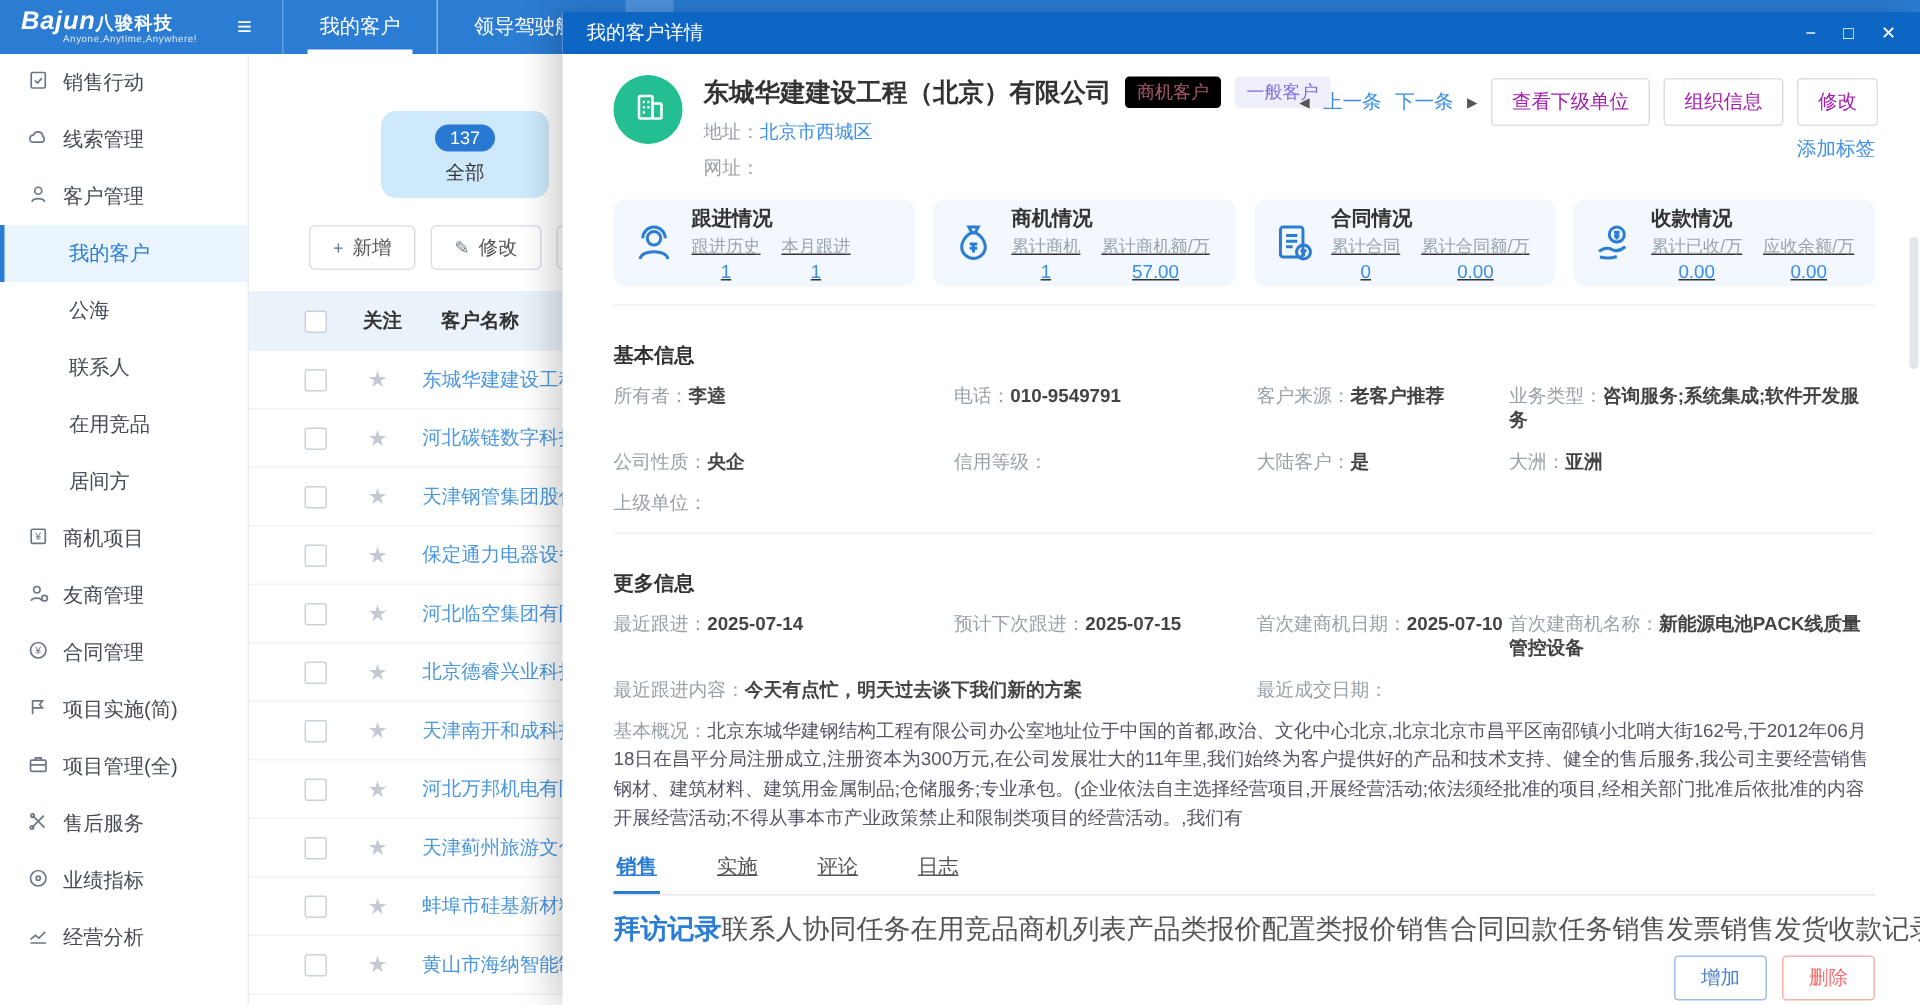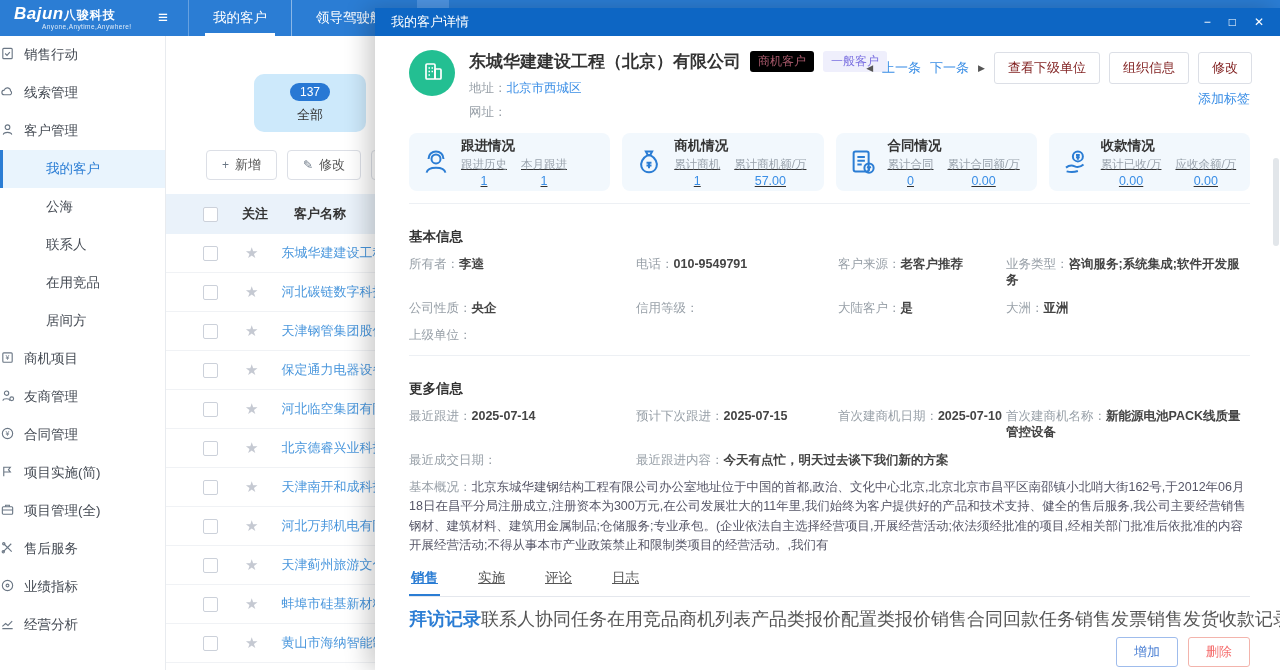--- a/index.html
+++ b/index.html
@@ -13,21 +13,21 @@
   .logo-cn { font-size:12px; font-style:normal; letter-spacing:1px; }
   .tagline { font-size:6.5px; opacity:.85; margin-top:2px; margin-left:28px; letter-spacing:.4px; }
   .menu-icon { align-self:center; font-size:17px; margin:0 20px 0 6px; cursor:pointer; }
   .nav-tab { position:relative; display:flex; align-items:center; padding:0 24px; font-size:13.5px; cursor:pointer; border-left:1px solid rgba(255,255,255,.28); }
   .nav-tab.last-div { border-left:1px solid rgba(255,255,255,.45); }
   .nav-tab .underline { position:absolute; bottom:0; left:16%; width:68%; height:3px; background:#fff; }
   .nav-tab.partial { background:#4e95e3; border-left:none; margin-left:10px; padding:0 6px 0 12px; }
 
   
   .sidebar { position:absolute; top:36px; left:0; width:166px; bottom:0; background:#fff; border-right:1px solid #e8ebef; z-index:1; font-size:13.5px; color:#454b54; }
-  .side-item { height:38px; display:flex; align-items:center; gap:9px; cursor:pointer; white-space:nowrap; }
+  .side-item { height:38px; display:flex; align-items:center; gap:9px; padding-left:18px; cursor:pointer; white-space:nowrap; }
   .side-item svg { width:15px; height:15px; color:#6b7785; flex:0 0 auto; }
   .side-item.sub { padding-left:46px; }
   .side-item.active { background:#e9f4fd; color:#2b7dd4; border-left:3px solid #2b7dd4; padding-left:43px; }
 
   
   .list-panel { position:absolute; top:36px; left:166px; right:0; bottom:0; background:#fff; z-index:1; overflow:hidden; }
   .chips { display:flex; gap:26px; margin:38px 0 0 40px; }
   .chip { width:112px; height:58px; border-radius:10px; display:flex; flex-direction:column; align-items:center; justify-content:center; gap:5px; cursor:pointer;margin-left:48px; }
   .chip.active { background:#cde9fb; }
   .chip .badge { background:#2878d4; color:#fff; font-size:12px; border-radius:10px; padding:2px 10px; min-width:14px; text-align:center; }
@@ -59,21 +59,21 @@
   .company-name { font-size:17px; font-weight:bold; color:#333; display:flex; align-items:center; gap:9px; white-space:nowrap; }
   .tag { font-size:12px; font-weight:normal; padding:2px 8px; border-radius:3px; }
   .tag.pink { background:#000000; color:#a8596b; }
   .tag.purple { background:#efeffc; color:#7a6fe0; }
   .meta-row { font-size:12.5px; color:#98a0a8; margin-top:7px; }
   .meta-row .mval { color:#3a8ee6; cursor:pointer; }
 
   .header-right { position:absolute; top:16px; right:28px; display:flex; align-items:center; gap:9px; font-size:13px; }
   .pn-arrow { color:#555; font-size:9px; }
   .pn-link { color:#3a8ee6; cursor:pointer; }
-  .hbtn { border:1px solid #dcdfe6; border-radius:3px; padding:6px 13px; background:#fff; color:#7f1d1d; font-size:13px; cursor:pointer; white-space:nowrap; }
+  .hbtn { border:1px solid #dcdfe6; border-radius:3px; padding:6px 13px; background:#fff; color:#a21caf; font-size:13px; cursor:pointer; white-space:nowrap; }
   .add-tag { position:absolute; top:54px; right:30px; color:#3a8ee6; font-size:13px; cursor:pointer; }
 
   .cards { display:flex; gap:12px; margin-top:12px; }
   .card { flex:1; height:58px; background:#f2f8fd; border-radius:8px; display:flex; align-items:center; gap:10px; padding:6px 8px 6px 12px; }
   .card-icon { width:30px; height:30px; color:#2b7dd4; flex:0 0 auto; }
   .card-icon svg { width:30px; height:30px; }
   .card-title { font-size:13.5px; font-weight:bold; color:#333; }
   .card-pairs { display:flex; gap:14px; margin-top:2px; }
   .pair { display:inline-block; text-align:center;text-decoration:underline; }
   .pair-label { display:block; font-size:11.5px; color:#9aa3ad; white-space:nowrap; }
@@ -454,22 +454,22 @@
       </div>
     </div>
 
     <div class="section">
       <div class="section-title">更多信息</div>
       <div class="fields-grid">
         <div class="field"><span class="f-label">最近跟进：</span><span class="f-value">2025-07-14</span></div>
         <div class="field"><span class="f-label">预计下次跟进：</span><span class="f-value">2025-07-15</span></div>
         <div class="field"><span class="f-label">首次建商机日期：</span><span class="f-value">2025-07-10</span></div>
         <div class="field"><span class="f-label">首次建商机名称：</span><span class="f-value">新能源电池PACK线质量管控设备</span></div>
+        <div class="field span2"><span class="f-label">最近跟进内容：</span><span class="f-value">今天有点忙，明天过去谈下我们新的方案</span></div>
         <div class="field"><span class="f-label">最近成交日期：</span><span class="f-value"></span></div>
-        <div class="field span2"><span class="f-label">最近跟进内容：</span><span class="f-value">今天有点忙，明天过去谈下我们新的方案</span></div>
       </div>
       <div class="profile">
         <span class="f-label">基本概况：</span><span>北京东城华建钢结构工程有限公司办公室地址位于中国的首都,政治、文化中心北京,北京北京市昌平区南邵镇小北哨大街162号,于2012年06月18日在昌平分局注册成立,注册资本为300万元,在公司发展壮大的11年里,我们始终为客户提供好的产品和技术支持、健全的售后服务,我公司主要经营销售钢材、建筑材料、建筑用金属制品;仓储服务;专业承包。(企业依法自主选择经营项目,开展经营活动;依法须经批准的项目,经相关部门批准后依批准的内容开展经营活动;不得从事本市产业政策禁止和限制类项目的经营活动。,我们有</span>
       </div>
     </div>
 
     <div class="tabs">
       <span class="tab active">销售</span>
       <span class="tab">实施</span>
       <span class="tab">评论</span>

